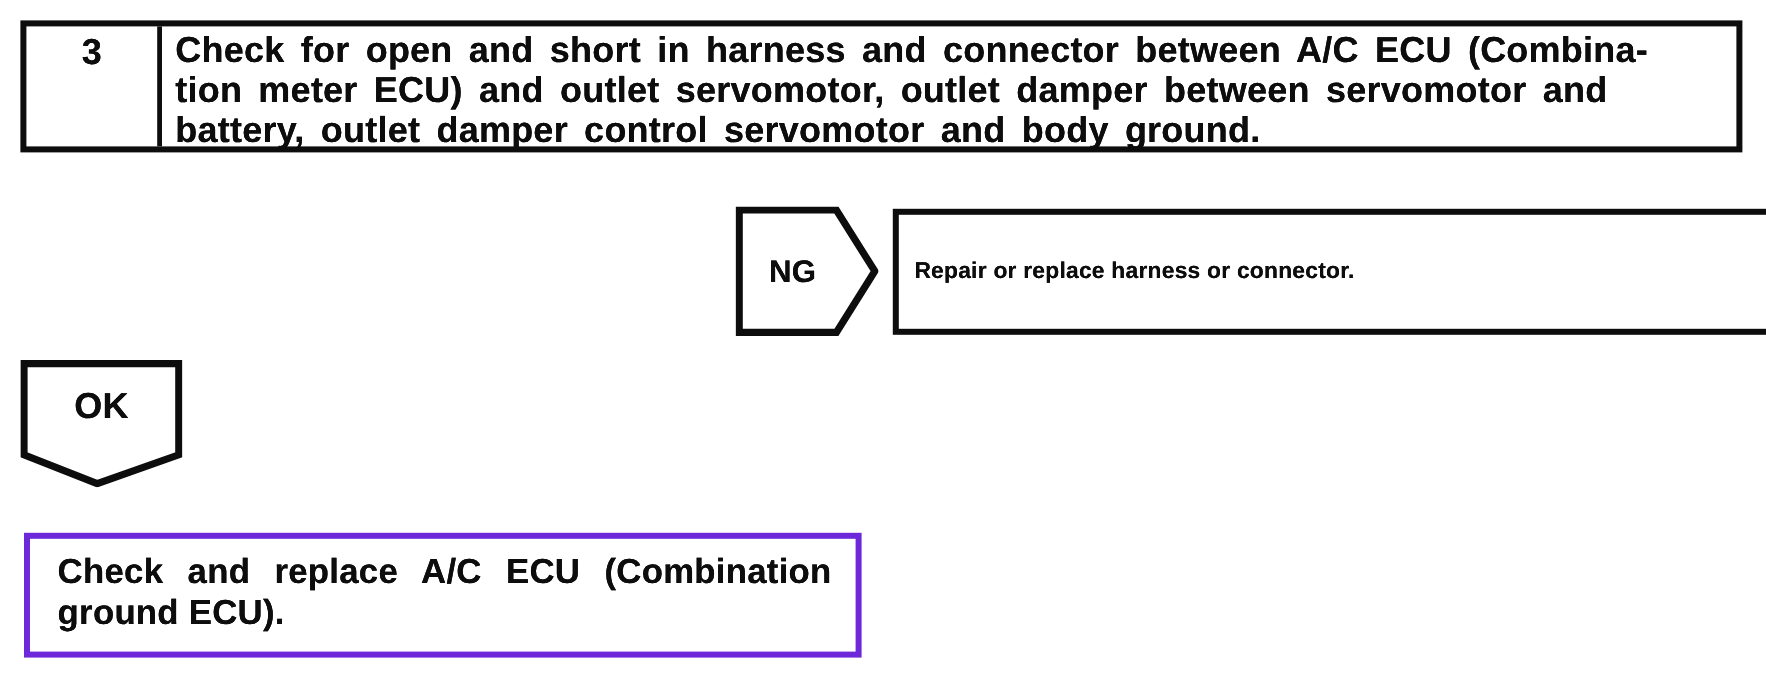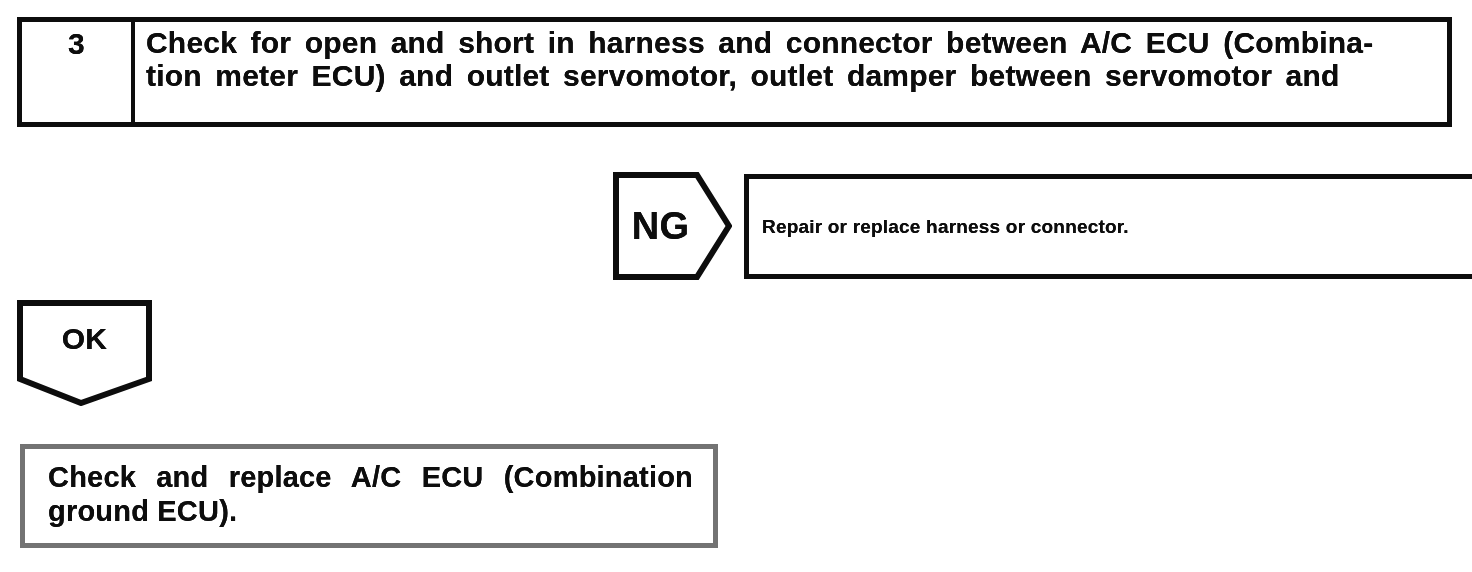--- a/index.html
+++ b/index.html
@@ -63,21 +63,21 @@
     height: 108px;
   }
   .ng-connector svg { position: absolute; left: 0; top: 0; display: block; }
   .ng-label {
     position: absolute;
     inset: 0;
     display: flex;
     align-items: center;
     justify-content: center;
     padding-right: 24px;
-    font-size: 38px;
+    font-size: 26px;
     text-align: center;
   }
 
   
   .ng-action-box {
     position: absolute;
     left: 744px;
     top: 174px;
     width: 772px;
     height: 105px;
@@ -108,41 +108,42 @@
     font-size: 30px;
   }
 
   
   .result-box {
     position: absolute;
     left: 20px;
     top: 444px;
     width: 698px;
     height: 104px;
-    border: 5px solid #737373;
+    border: 5px solid #6d28d9;
     padding: 11px 20px 0 23px;
     font-size: 29px;
     line-height: 34px;
     background: #ffffff;
   }
   .result-box .rline-justify {
     text-align: justify;
     text-align-last: justify;
   }
 </style>
 </head>
 <body>
 
 <div class="stage">
 
   <div class="step-box">
     <div class="step-number-cell ink-text">3</div>
     <div class="step-text-cell ink-text">
       <div class="tline">Check for open and short in harness and connector between A/C ECU (Combina-</div>
       <div class="tline">tion meter ECU) and outlet servomotor, outlet damper between servomotor and</div>
+      <div class="tline">battery, outlet damper control servomotor and body ground.</div>
     </div>
   </div>
 
   <div class="ng-connector">
     <svg width="119" height="108" viewBox="0 0 119 108" aria-hidden="true">
       <polygon points="3,3 84,3 116,54 84,105 3,105" fill="#ffffff" stroke="#0d0d0d" stroke-width="6" stroke-linejoin="miter"></polygon>
     </svg>
     <div class="ng-label ink-text">NG</div>
   </div>
 

